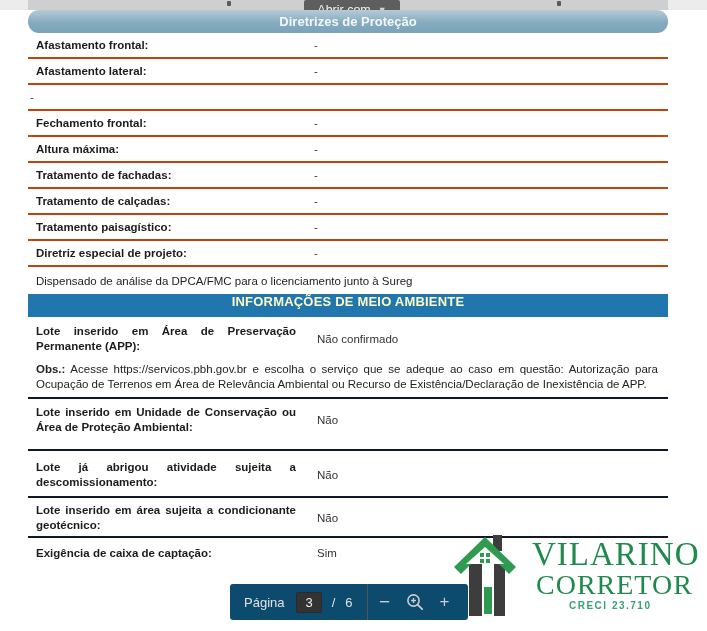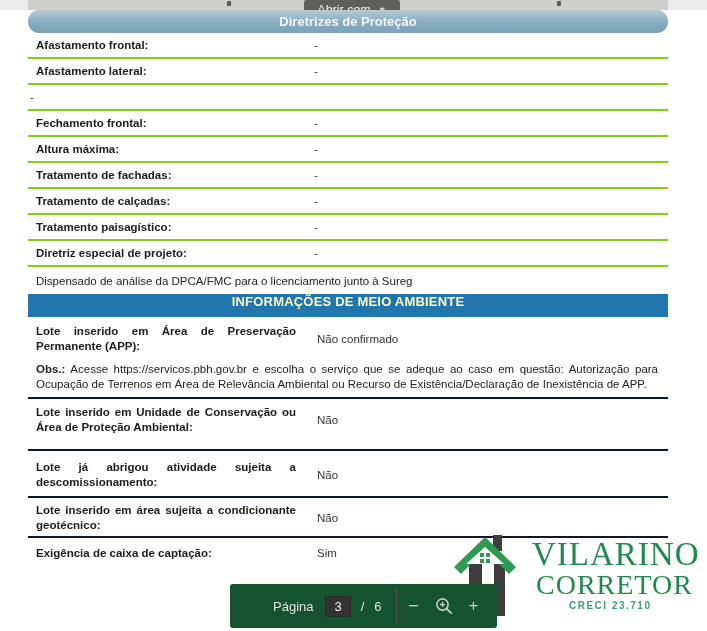--- a/index.html
+++ b/index.html
@@ -18,21 +18,21 @@
   .open-with .caret{font-size:9px;color:#d4d4d4;line-height:1;}
 
   
   .doc{position:absolute;left:28px;top:10px;width:640px;}
 
   .bar1{height:23px;background:linear-gradient(#b6cbd5,#85abbf 55%,#7aa3b9);
     color:#f3f7f9;font-size:13px;font-weight:bold;display:flex;align-items:center;justify-content:center;border-radius:11px;}
   .bar2{height:23px;background:#2176ad;color:#fef9c3;font-size:13px;font-weight:bold;
     display:flex;align-items:flex-start;justify-content:center;letter-spacing:.2px;}
 
-  .t1row{height:26px;display:flex;align-items:center;border-bottom:2px solid #84cc16;box-sizing:border-box;}
+  .t1row{height:26px;display:flex;align-items:center;border-bottom:2px solid #c2410c;box-sizing:border-box;}
   .t1row .lbl{width:276px;padding-left:8px;font-size:11.5px;font-weight:bold;color:#1c1c1c;}
   .t1row .val{font-size:11.5px;color:#333;padding-left:2px;}
   .note-row{height:27px;display:flex;align-items:center;font-size:11.5px;color:#222;padding-left:8px;box-sizing:border-box;}
 
   .t2row{box-sizing:border-box;}
   .t2row .row-main{display:flex;align-items:center;}
   .t2row .lbl{width:268px;padding-left:8px;font-size:11.5px;font-weight:bold;color:#1c1c1c;
     line-height:14.5px;text-align:justify;box-sizing:border-box;}
   .t2row .val{font-size:11.5px;color:#333;margin-left:21px;white-space:nowrap;}
   .sep{border-bottom:2px solid #0f172a;}
@@ -43,22 +43,22 @@
   
   .logo{position:absolute;left:452px;top:531px;width:252px;height:90px;z-index:5;}
   .logo svg{position:absolute;left:0;top:0;}
   .logo .brand{position:absolute;left:80px;top:7px;font-family:"Liberation Serif","DejaVu Serif",serif;
     font-size:33px;color:#1f8a4d;letter-spacing:1px;line-height:1;}
   .logo .subtitle{position:absolute;left:84px;top:40px;font-family:"Liberation Serif","DejaVu Serif",serif;
     font-size:28px;color:#1f8a4d;letter-spacing:1px;line-height:1;}
   .logo .creci{position:absolute;left:117px;top:69px;font-size:10px;color:#3aa173;letter-spacing:1.5px;font-weight:bold;}
 
   
-  .toolbar{position:absolute;left:230px;top:584px;width:238px;height:44px;background:#14532d;
-    border-radius:3px;display:flex;align-items:center;z-index:10;color:#e2e2e2;padding-left:29px;}
+  .toolbar{position:absolute;left:230px;top:584px;width:238px;height:36px;background:#0c4a6e;
+    border-radius:3px;display:flex;align-items:center;z-index:10;color:#e2e2e2;}
   .toolbar .pg-label{font-size:13px;margin-left:14px;color:#e2e2e2;}
   .toolbar .pg-box{margin-left:12px;background:#333333;border:1px solid #2a2a2a;border-radius:2px;
     padding:2px 8px;font-size:13px;color:#f0f0f0;}
   .toolbar .slash{margin-left:10px;font-size:13px;}
   .toolbar .total{margin-left:10px;font-size:13px;}
   .toolbar .divider{width:1px;height:36px;background:#555555;margin-left:14px;}
   .toolbar .tbtn{width:30px;height:36px;display:flex;align-items:center;justify-content:center;
     font-size:17px;color:#cccccc;cursor:pointer;}
   .toolbar .tbtn.minus{margin-left:2px;font-size:19px;}
 </style>

